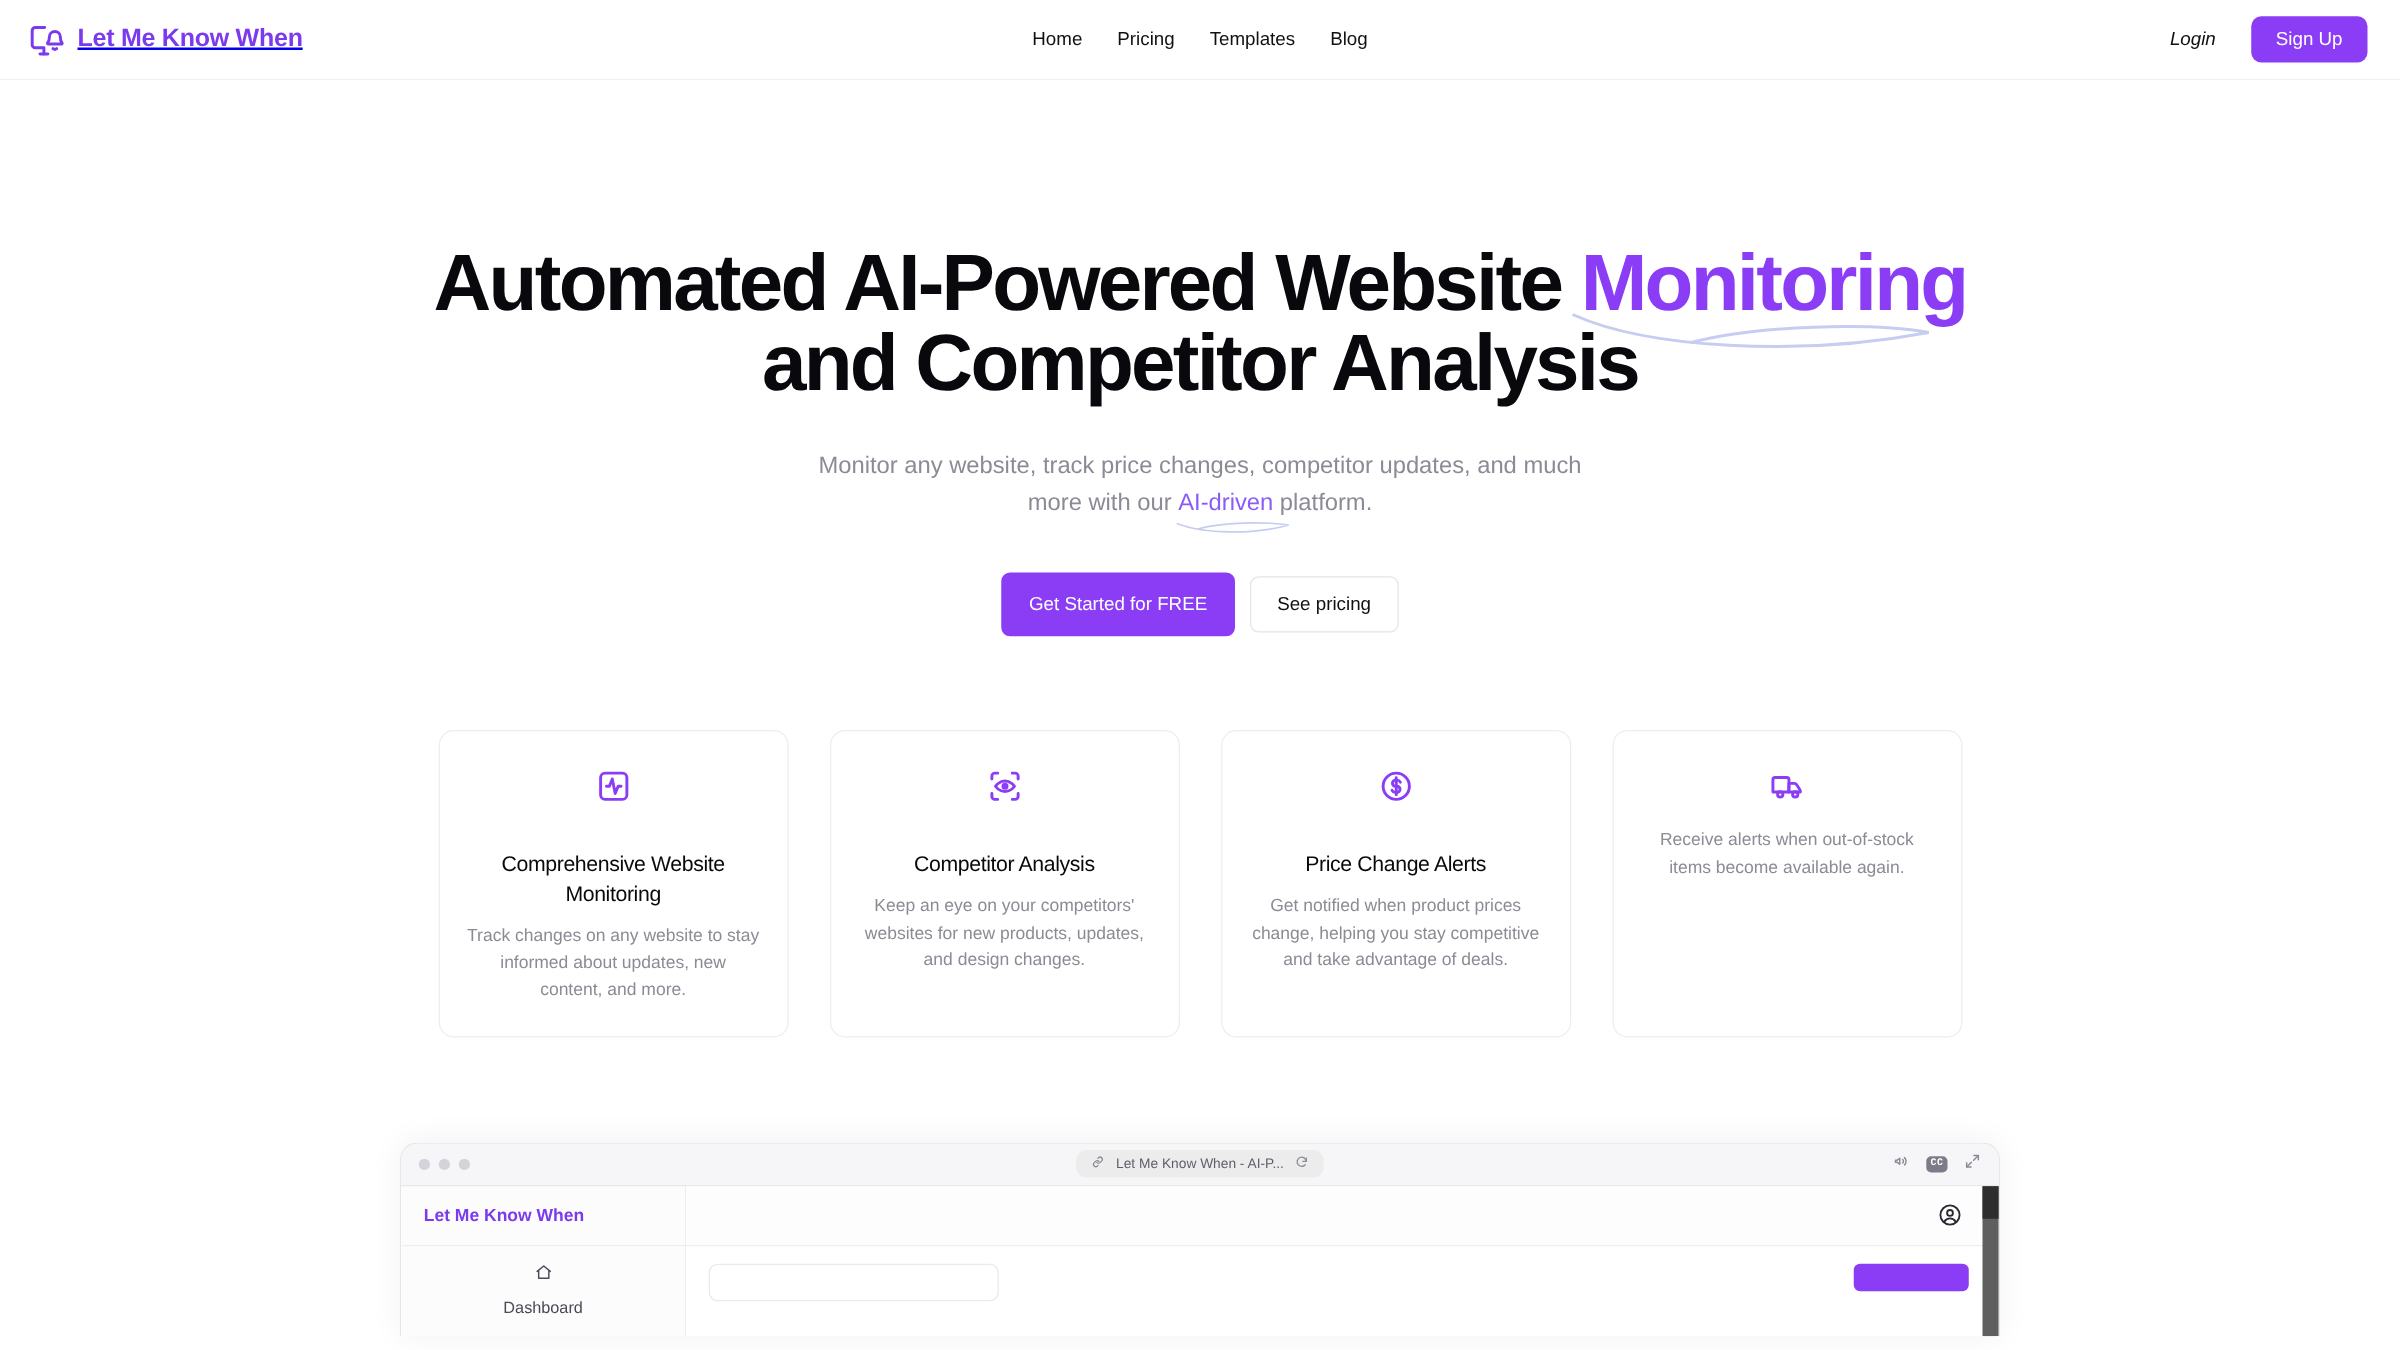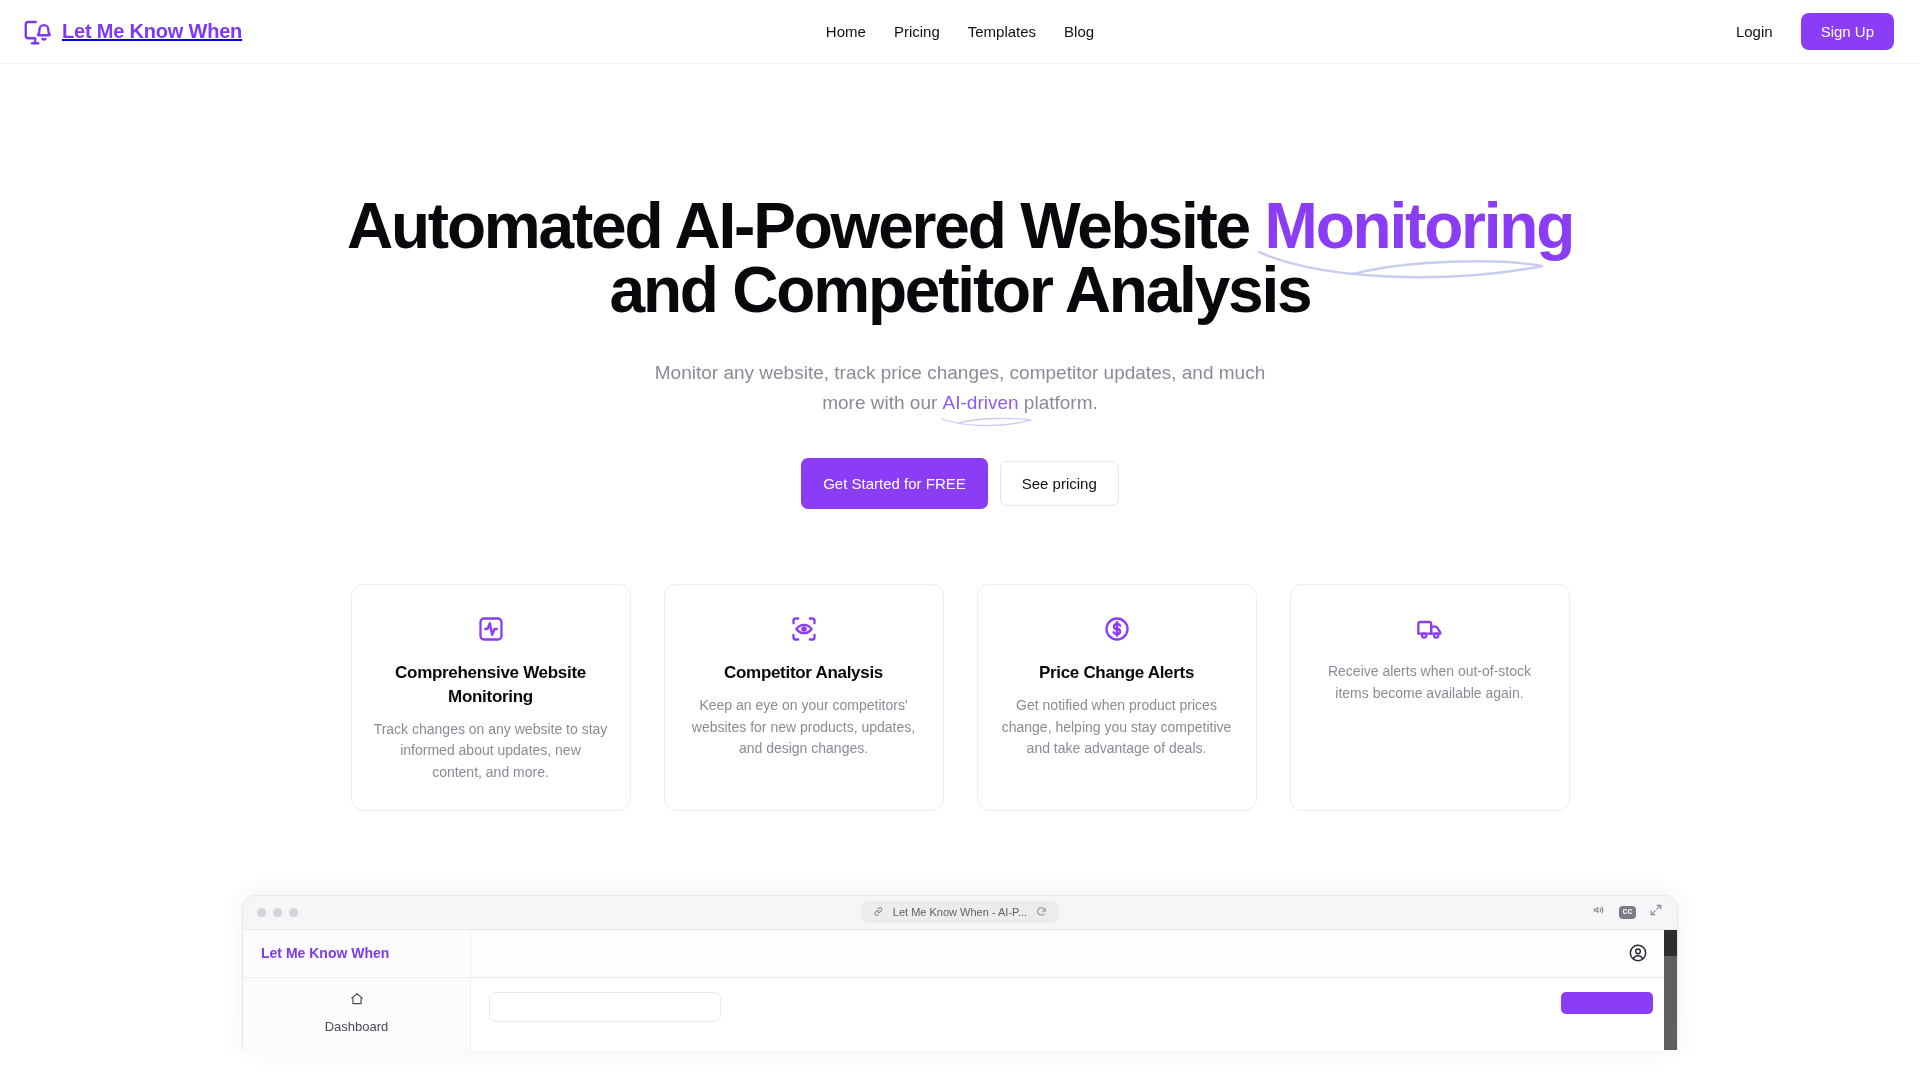--- a/index.html
+++ b/index.html
@@ -51,20 +51,21 @@
     margin-left: auto;
     display: flex;
     align-items: center;
     gap: 28px;
   }
   .login-link {
     font-size: 15px;
     color: #111114;
     text-decoration: none;
     white-space: nowrap;
+    font-style: italic;
   }
   .signup-btn {
     background: #8b3df5;
     color: #ffffff;
     font-size: 15px;
     border: none;
     border-radius: 8px;
     padding: 10px 20px;
     cursor: pointer;
     white-space: nowrap;
@@ -169,36 +170,37 @@
     background: #ffffff;
     padding: 30px 22px 26px;
     text-align: center;
     display: flex;
     flex-direction: column;
     align-items: center;
   }
   .card-icon { height: 30px; margin-bottom: 16px; color: #8b3df5; display: block; }
   .card-title {
     font-size: 17px;
-    font-weight: bold;
+    font-weight: normal;
     color: #09090d;
     line-height: 1.4;
     letter-spacing: -0.3px;
     margin-bottom: 10px;
+    margin-top: 19px;
   }
   .card-desc {
     font-size: 14px;
     line-height: 1.55;
     color: #8b8b96;
   }
 
   
   .mockup-wrap {
     margin: 84px auto 0;
-    width: 1436px;
+    width: 1280px;
     border-radius: 14px 14px 0 0;
     border: 1px solid #e6e6ea;
     border-bottom: none;
     overflow: hidden;
     box-shadow: 0 -1px 26px rgba(20,20,40,0.06);
     background: #ffffff;
     position: relative;
   }
   .mockup-bar {
     height: 34px;

